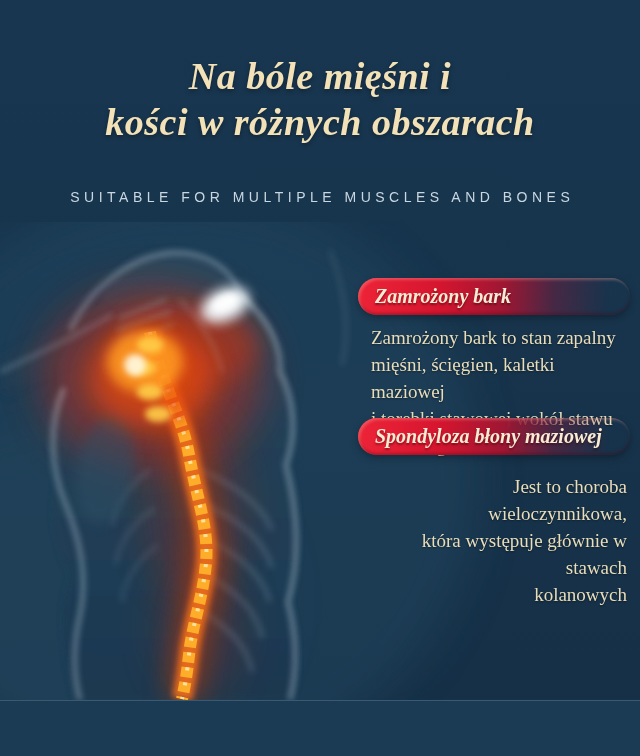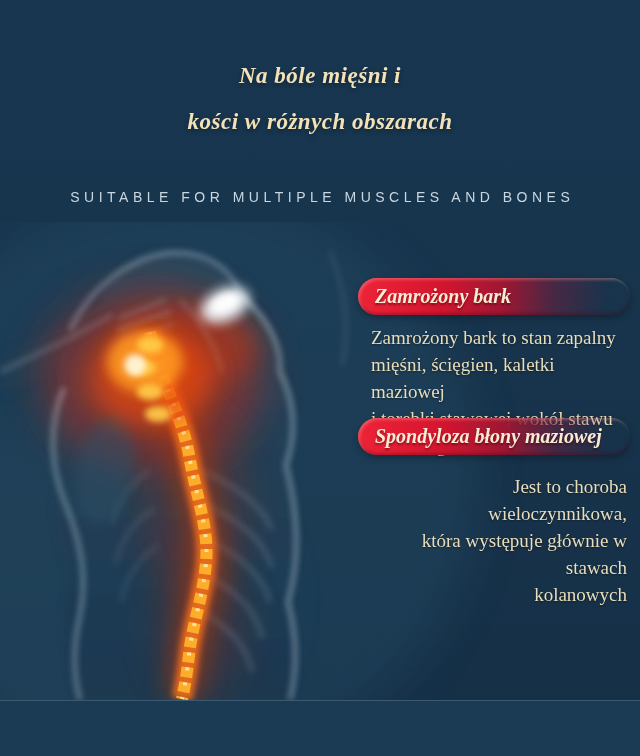--- a/index.html
+++ b/index.html
@@ -8,21 +8,21 @@
     background:linear-gradient(180deg,#183650 0%,#17344c 45%,#152f46 100%);
     font-family:"Liberation Serif",serif;
   }
   .stage{position:absolute;inset:0;width:640px;height:756px;}
   .bg-art{position:absolute;left:0;top:0;z-index:0;}
   .overlay{position:absolute;inset:0;z-index:1;}
 
   .title{
     position:absolute;top:53px;left:0;width:640px;margin:0;
     text-align:center;font-style:italic;font-weight:bold;
-    font-size:23px;line-height:46px;letter-spacing:.5px;
+    font-size:38px;line-height:46px;letter-spacing:.5px;
     color:#f3e2b7;white-space:pre-line;
     text-shadow:0 2px 4px rgba(0,0,0,.35);
   }
   .subtitle{
     position:absolute;top:189px;left:0;width:640px;
     text-align:center;font-family:"Liberation Sans",sans-serif;
     font-size:14px;letter-spacing:4.5px;text-indent:4.5px;
     color:#c9d7e0;
   }
 

